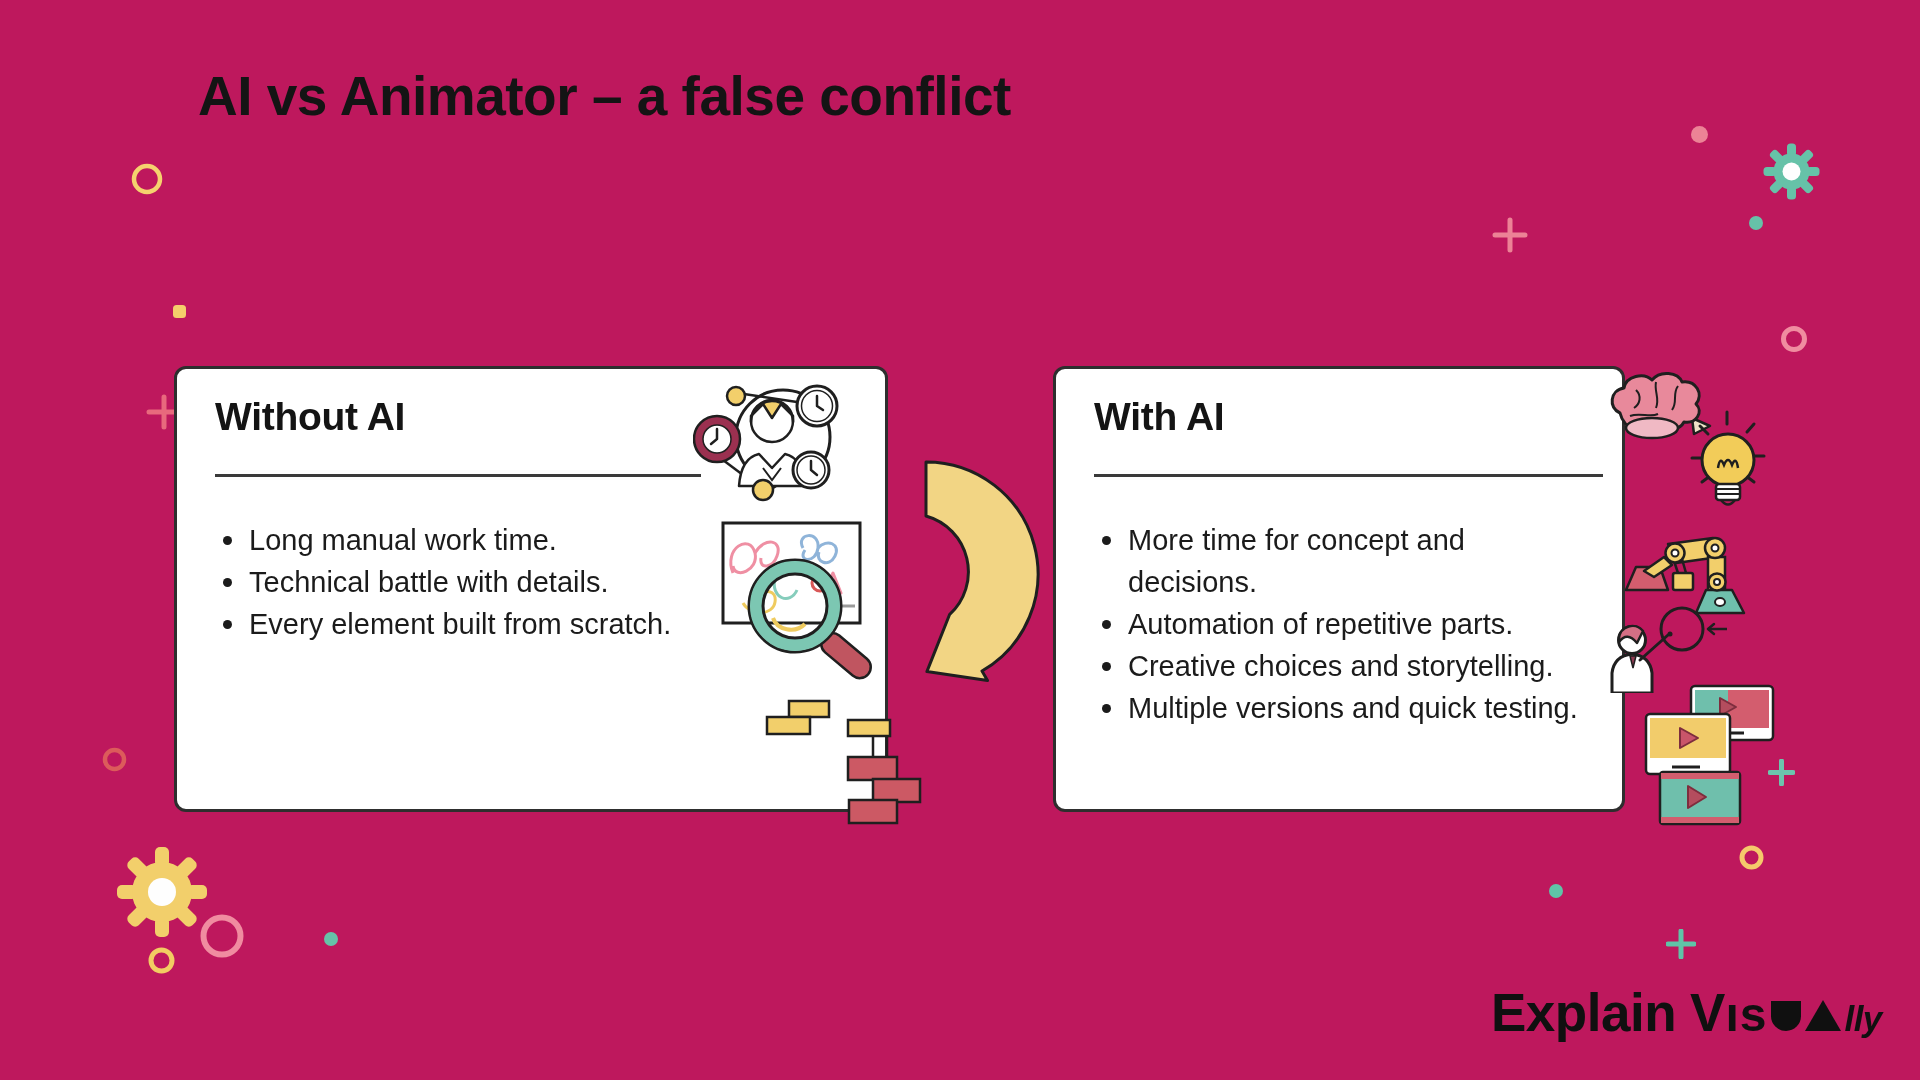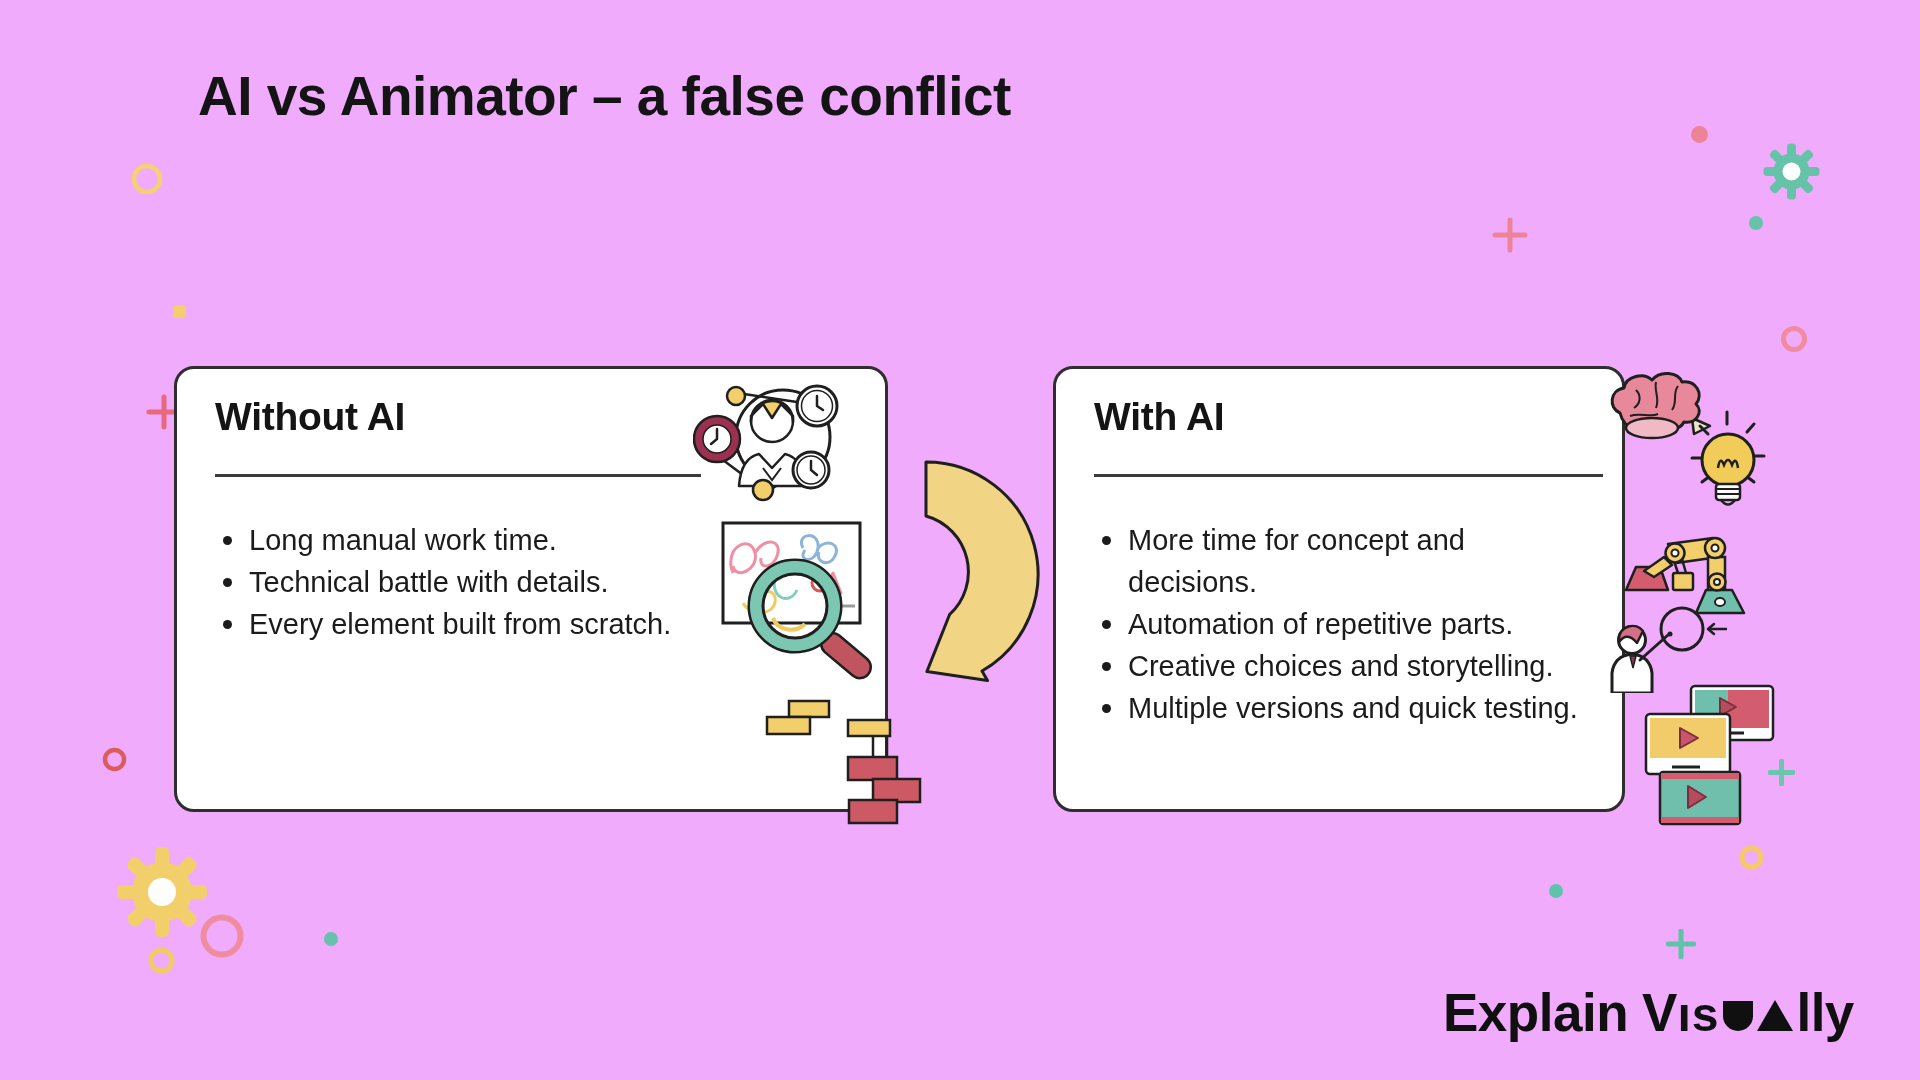--- a/index.html
+++ b/index.html
@@ -1,24 +1,24 @@
 <!DOCTYPE html>
 <html><head>
 <meta charset="utf-8">
 <style>
   * { margin:0; padding:0; box-sizing:border-box; }
   html,body { background:#ffffff; }
   body { font-family:"Liberation Sans", sans-serif; }
-  .slide { position:relative; width:1920px; height:1080px; background:#f0abfc; overflow:hidden; }
+  .slide { position:relative; width:1920px; height:1080px; background:#be185d; overflow:hidden; }
 
   .title { position:absolute; left:198px; top:64px; font-size:55px; font-weight:700;
            color:#141414; letter-spacing:-0.5px; }
 
   .card { position:absolute; top:366px; height:446px; background:#ffffff;
-          border:3px solid #2e2e2e; border-radius:20px; z-index:1; }
+          border:3px solid #2e2e2e; border-radius:12px; z-index:1; }
   .card-left  { left:174px;  width:714px; }
   .card-right { left:1053px; width:572px; }
   .card h2 { position:absolute; left:38px; top:26px; font-size:39px; font-weight:700;
              color:#141414; letter-spacing:-0.3px; }
   .divider { position:absolute; left:38px; top:105px; height:3px; background:#3a3a3a; }
   .card-left  .divider { width:486px; }
   .card-right .divider { width:509px; }
 
   .bullets { position:absolute; left:46px; top:150px; list-style:none; }
   .bullets li { position:relative; padding-left:26px; font-size:29px; line-height:42px;
@@ -27,28 +27,28 @@
                         border-radius:50%; background:#1b1b1b; }
 
   .art { position:absolute; z-index:2; }
   .deco { position:absolute; z-index:0; }
   .dot { position:absolute; border-radius:50%; z-index:0; }
   .sqdot { position:absolute; border-radius:3.5px; z-index:0; }
 
   .logo { position:absolute; left:1443px; top:982px; display:flex; align-items:baseline;
           font-weight:700; color:#101010; z-index:3; }
   .logo span { display:inline-block; }
-  .logo-explain { font-size:53px; margin-right:14px; letter-spacing:-0.5px; }
+  .logo-explain { font-size:53px; margin-right:14px; letter-spacing:-0.5px;margin-left:48px; }
   .logo-v   { font-size:53px; }
   .logo-is  { font-size:48px; letter-spacing:1px; }
   .logo-u   { width:30px; height:30px; background:#101010; border-radius:0 0 15px 15px;
               align-self:flex-end; margin:0 4px 12px 4px; }
   .logo-a   { width:0; height:0; border-left:18px solid transparent; border-right:18px solid transparent;
               border-bottom:31px solid #101010; align-self:flex-end; margin:0 3px 12px 0; }
-  .logo-lly { font-size:53px; letter-spacing:-0.5px; }
+  .logo-lly { font-size:35px; letter-spacing:-0.5px;font-style:italic; }
 </style>
 </head>
 <body>
 
 <div class="slide">
 
   <h1 class="title">AI vs Animator – a false conflict</h1>
 
   <section class="card card-left">
     <h2>Without AI</h2>

